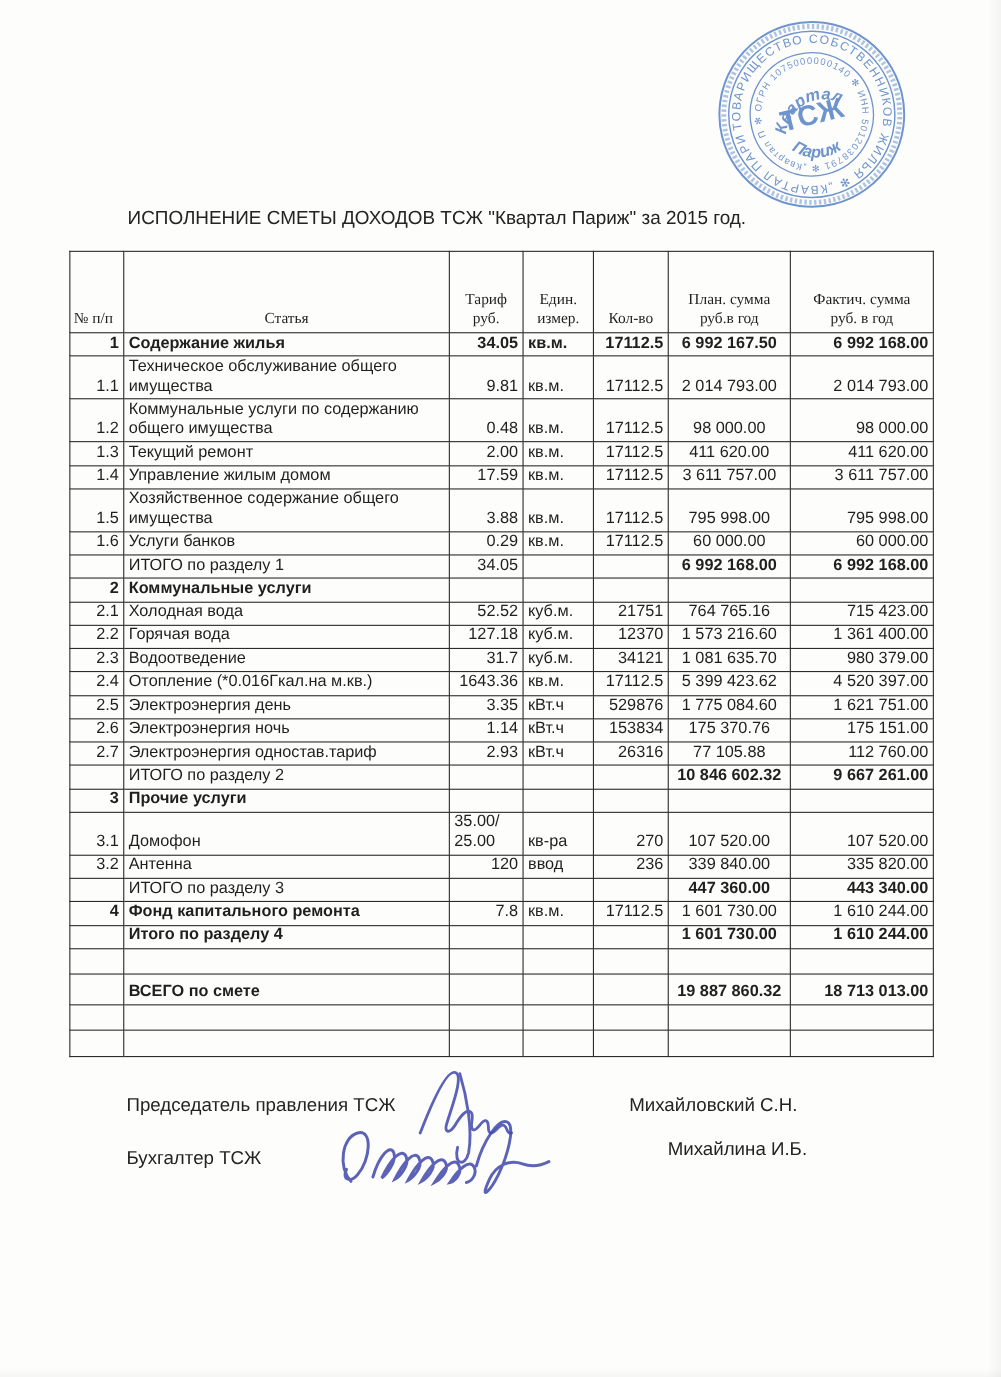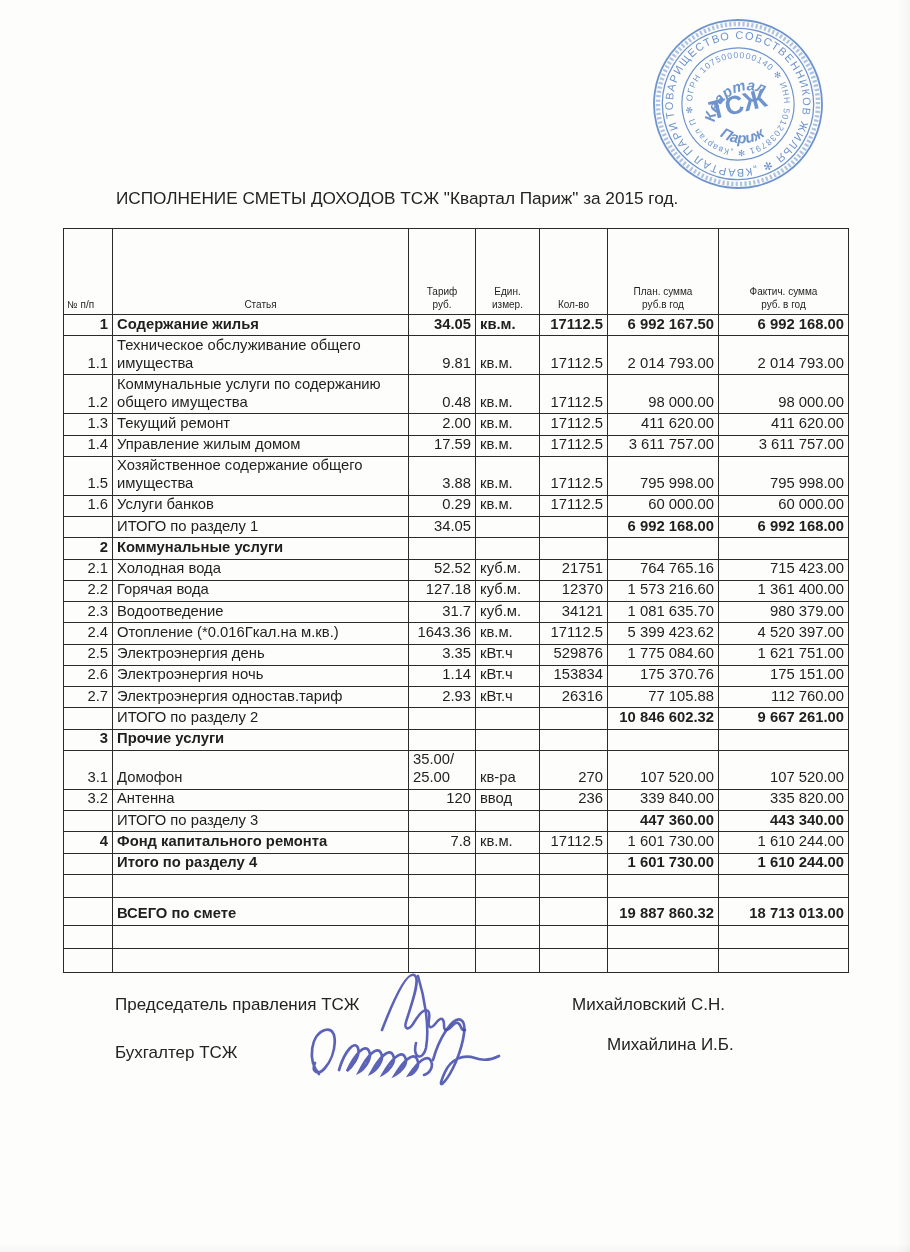--- a/index.html
+++ b/index.html
@@ -37,34 +37,34 @@
   table.budget col:nth-child(1){width:49px;}
   table.budget col:nth-child(2){width:296px;}
   table.budget col:nth-child(3){width:67px;}
   table.budget col:nth-child(4){width:64px;}
   table.budget col:nth-child(5){width:68px;}
   table.budget col:nth-child(6){width:111px;}
   table.budget col:nth-child(7){width:130px;}
   table.budget th, table.budget td{border:1.7px solid #2b2b2b;}
   table.budget thead th{
     height:68px;vertical-align:bottom;text-align:center;
-    font-weight:normal;font-size:10px;line-height:1.25;
-    padding:14px 3px 3px;white-space:pre-line;
+    font-weight:normal;font-size:14px;line-height:1.25;
+    padding:2px 3px 3px;white-space:pre-line;font-family:Liberation Serif, serif;
   }
   table.budget thead th.c0{text-align:left;padding-left:3px;}
   table.budget td{
     vertical-align:bottom;padding:0.5px 4px 2px;line-height:1.2;
     overflow:hidden;
   }
   td.c0{text-align:right;padding-right:2px;}
   td.c1{text-align:left;line-height:1.48;}
   td.c2{text-align:right;white-space:pre-line;}
   td.c3{text-align:left;}
   td.c4{text-align:right;}
-  td.c5{text-align:right;}
+  td.c5{text-align:center;}
   td.c6{text-align:right;}
   tr.empty td{height:20px;}
   tr.section-full td, tr.grand td{font-weight:700;}
   tr.section td.c0, tr.section td.c1{font-weight:700;}
   tr.total td.c5, tr.total td.c6{font-weight:700;}
   tr.total-bold td.c1, tr.total-bold td.c5, tr.total-bold td.c6{font-weight:700;}
   tr.grand td{height:24px;margin-top:44px;}
   td.c2.ml{text-align:left;}
 
   

